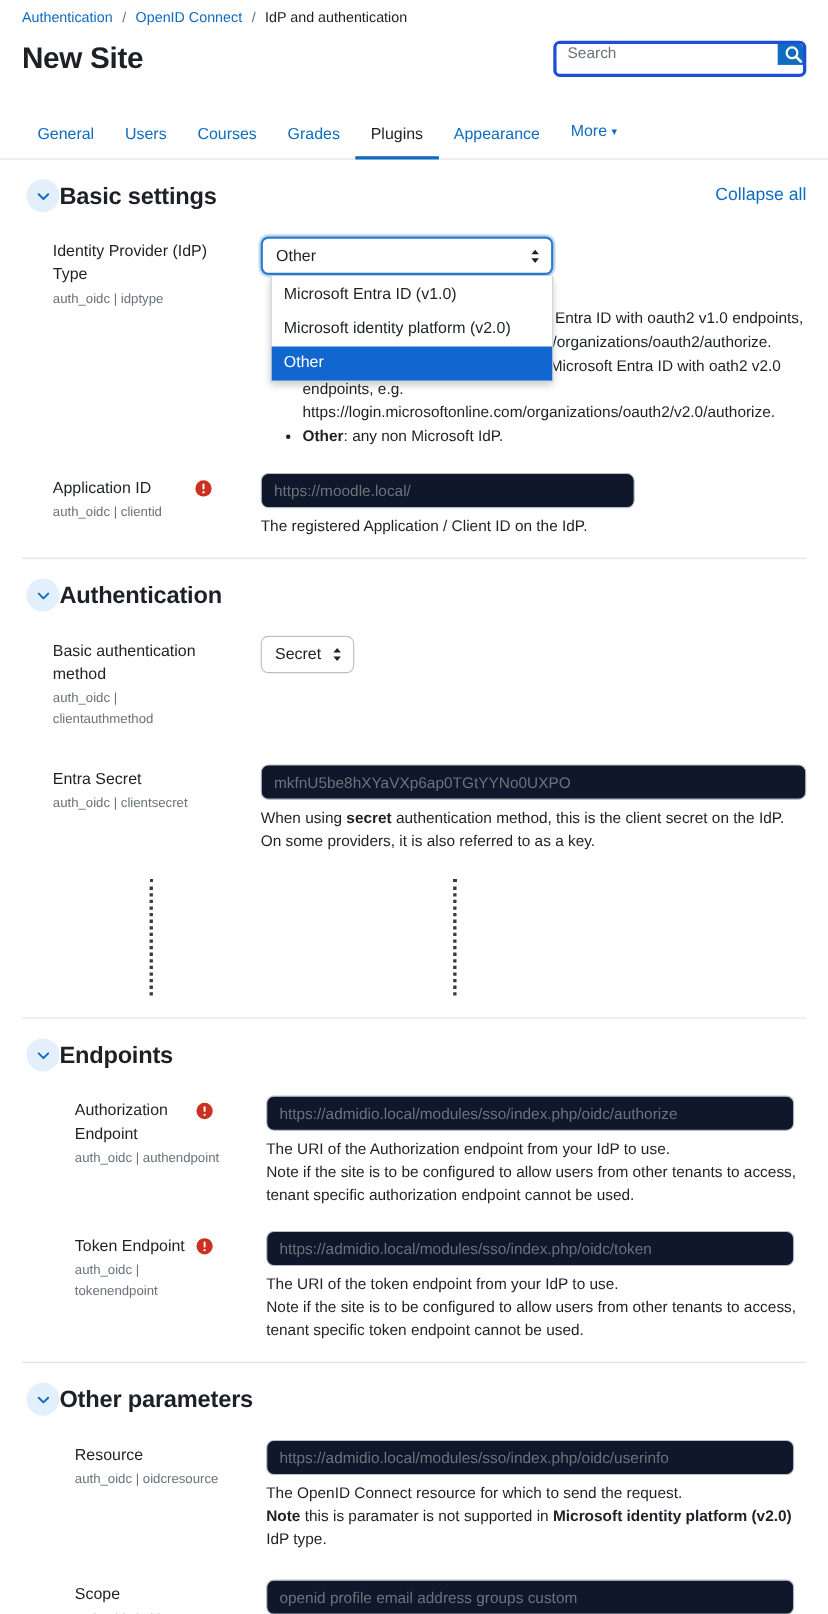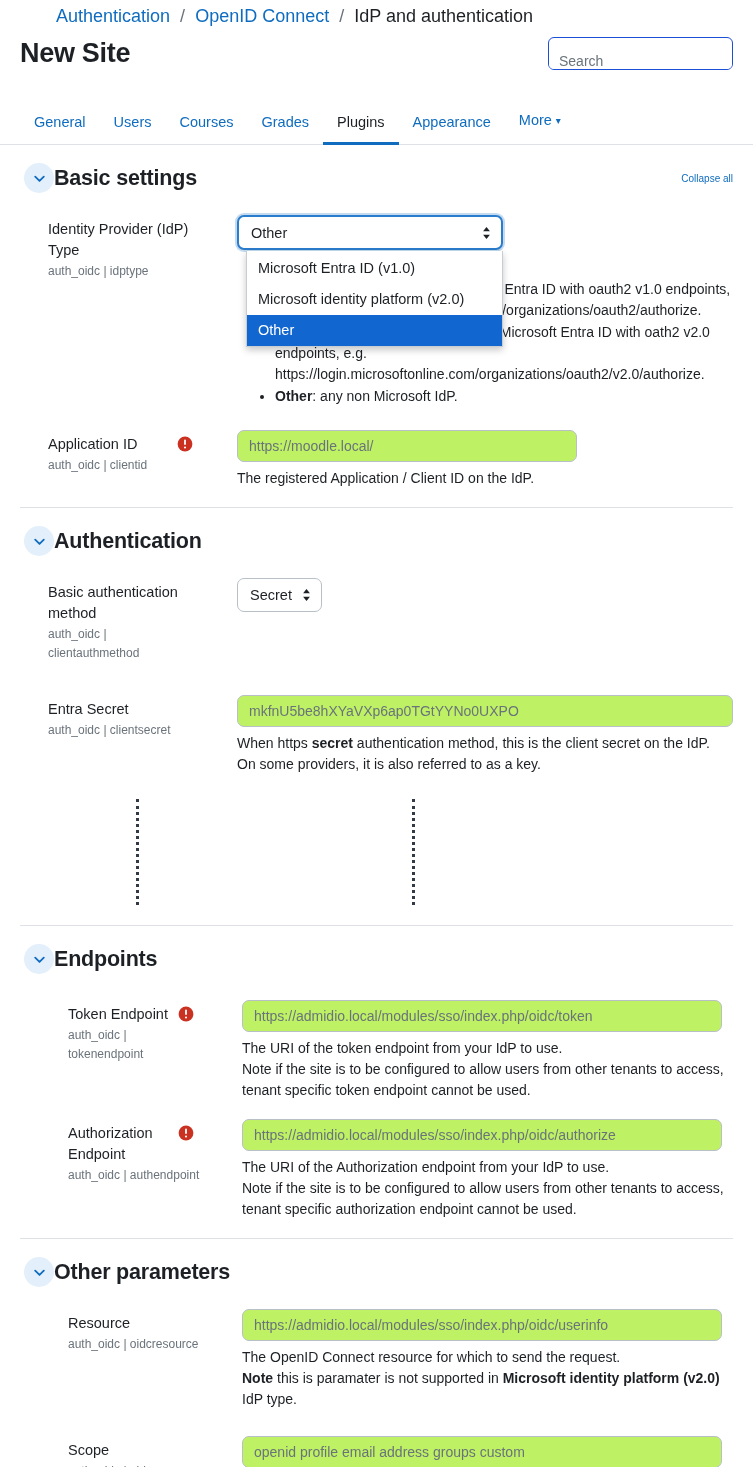--- a/index.html
+++ b/index.html
@@ -14,24 +14,23 @@
     width: 753px;
     height: 1467px;
     position: relative;
     overflow: hidden;
     font-size: 14px;
   }
 
   
   .breadcrumb {
     padding: 6px 20px 4px 20px;
-    font-size: 18px;
+    font-size: 13px;
     line-height: 20px;
     white-space: nowrap;
-    margin-left: 36px;
   }
   .breadcrumb a { color: #0f6cbf; text-decoration: none; }
   .breadcrumb .sep { color: #6a737b; margin: 0 5px; }
   .breadcrumb .current { color: #1d2125; }
 
   
   .header-row {
     display: flex;
     align-items: center;
     justify-content: space-between;
@@ -40,26 +39,26 @@
   .page-title {
     font-size: 27px;
     font-weight: bold;
     letter-spacing: -0.3px;
     color: #1d2125;
     margin: 0;
     line-height: 38px;
   }
   .search-wrap {
     display: flex;
-    align-items: flex-end;
+    align-items: flex-start;
     height: 33px;
-    border: 1px solid #1d4ed8;
+    border: 3px solid #1d4ed8;
     border-radius: 6px;
     overflow: hidden;
-    width: 185px;
+    width: 230px;
   }
   .search-input {
     flex: 1 1 auto;
     border: 0;
     outline: none;
     padding: 0 10px;
     font-family: "Liberation Sans", sans-serif;
     font-size: 14px;
     color: #1d2125;
     background: #fff;
@@ -133,21 +132,21 @@
   .chev-btn svg { display:block; }
   .section-title {
     font-size: 21.5px;
     font-weight: bold;
     color: #1d2125;
     letter-spacing: -0.2px;
   }
   .collapse-all {
     margin-left: auto;
     color: #0f6cbf;
-    font-size: 10px;
+    font-size: 16px;
     text-decoration: none;
     cursor: pointer;
   }
 
   
   .frow {
     display: flex;
     align-items: flex-start;
     padding: 4px 0 10px 0;
     position: relative;
@@ -185,21 +184,21 @@
 
   input.ctl {
     width: 100%;
     height: 32px;
     border: 1px solid #b8bfc6;
     border-radius: 7px;
     padding: 0 11px;
     font-family: "Liberation Sans", sans-serif;
     font-size: 14px;
     color: #6a737b;
-    background: #bef264;
+    background: #0f172a;
     outline: none;
   }
   input.ctl::placeholder { color: #6a737b; }
   input.ctl.w-340 { width: 340px; }
   input.ctl.w-480 { width: 480px; }
   input.ctl.w-482 { width: 496px; }
 
   .fhelp {
     font-size: 14px;
     color: #1d2125;
@@ -409,40 +408,61 @@
   </div>
 
   <div class="frow" style="padding-top:18px;">
     <div class="flabel">
       <span class="ltext">Entra Secret</span>
       <span class="lcomp">auth_oidc | clientsecret</span>
     </div>
     <div class="fbody">
       <input class="ctl w-482" type="text" placeholder="mkfnU5be8hXYaVXp6ap0TGtYYNo0UXPO" style="">
       <div class="fhelp">
-        <span>When https </span><b>secret</b><span> authentication method, this is the client secret on the IdP.</span>
+        <span>When using </span><b>secret</b><span> authentication method, this is the client secret on the IdP.</span>
         <div>On some providers, it is also referred to as a key.</div>
       </div>
     </div>
   </div>
 
   <div class="elide-area">
     <div class="dotcol a"></div>
     <div class="dotcol b"></div>
   </div>
 
   <div class="divider"></div>
 
   <div class="section-head">
     <button class="chev-btn">
       <svg width="15" height="15" viewBox="0 0 16 16">
         <polyline points="3.4,6 8,10.6 12.6,6" fill="none" stroke="#0f6cbf" stroke-width="1.9" stroke-linecap="round" stroke-linejoin="round"></polyline>
       </svg>
     </button>
     <div class="section-title">Endpoints</div>
+  </div>
+
+  <div class="frow">
+    <div class="flabel" style="width:190px;flex:0 0 190px;padding-left:48px;">
+      <span class="ltext">Authorization Endpoint</span>
+      <span class="lcomp">auth_oidc | authendpoint</span>
+      <span class="req-badge" style="right:16px;top:10px;">
+        <svg width="16" height="16" viewBox="0 0 16 16">
+          <circle cx="8" cy="8" r="7.4" fill="#ca3120"></circle>
+          <rect x="7.1" y="3.6" width="1.8" height="5.4" rx="0.9" fill="#ffffff"></rect>
+          <circle cx="8" cy="11.5" r="1.05" fill="#ffffff"></circle>
+        </svg>
+      </span>
+    </div>
+    <div class="fbody">
+      <input class="ctl w-480" type="text" placeholder="https://admidio.local/modules/sso/index.php/oidc/authorize" style="">
+      <div class="fhelp">
+        <div>The URI of the Authorization endpoint from your IdP to use.</div>
+        <div>Note if the site is to be configured to allow users from other tenants to access, tenant specific authorization endpoint cannot be used.</div>
+      </div>
+    </div>
   </div>
 
   <div class="frow" style="padding-top:8px;">
     <div class="flabel" style="width:190px;flex:0 0 190px;padding-left:48px;">
       <span class="ltext">Token Endpoint</span>
       <span class="lcomp">auth_oidc | tokenendpoint</span>
       <span class="req-badge" style="right:16px;top:10px;">
         <svg width="16" height="16" viewBox="0 0 16 16">
           <circle cx="8" cy="8" r="7.4" fill="#ca3120"></circle>
           <rect x="7.1" y="3.6" width="1.8" height="5.4" rx="0.9" fill="#ffffff"></rect>
@@ -452,41 +472,20 @@
     </div>
     <div class="fbody">
       <input class="ctl w-480" type="text" placeholder="https://admidio.local/modules/sso/index.php/oidc/token" style="">
       <div class="fhelp">
         <div>The URI of the token endpoint from your IdP to use.</div>
         <div>Note if the site is to be configured to allow users from other tenants to access, tenant specific token endpoint cannot be used.</div>
       </div>
     </div>
   </div>
 
-  <div class="frow">
-    <div class="flabel" style="width:190px;flex:0 0 190px;padding-left:48px;">
-      <span class="ltext">Authorization Endpoint</span>
-      <span class="lcomp">auth_oidc | authendpoint</span>
-      <span class="req-badge" style="right:16px;top:10px;">
-        <svg width="16" height="16" viewBox="0 0 16 16">
-          <circle cx="8" cy="8" r="7.4" fill="#ca3120"></circle>
-          <rect x="7.1" y="3.6" width="1.8" height="5.4" rx="0.9" fill="#ffffff"></rect>
-          <circle cx="8" cy="11.5" r="1.05" fill="#ffffff"></circle>
-        </svg>
-      </span>
-    </div>
-    <div class="fbody">
-      <input class="ctl w-480" type="text" placeholder="https://admidio.local/modules/sso/index.php/oidc/authorize" style="">
-      <div class="fhelp">
-        <div>The URI of the Authorization endpoint from your IdP to use.</div>
-        <div>Note if the site is to be configured to allow users from other tenants to access, tenant specific authorization endpoint cannot be used.</div>
-      </div>
-    </div>
-  </div>
-
   <div class="divider"></div>
 
   <div class="section-head">
     <button class="chev-btn">
       <svg width="15" height="15" viewBox="0 0 16 16">
         <polyline points="3.4,6 8,10.6 12.6,6" fill="none" stroke="#0f6cbf" stroke-width="1.9" stroke-linecap="round" stroke-linejoin="round"></polyline>
       </svg>
     </button>
     <div class="section-title">Other parameters</div>
   </div>

